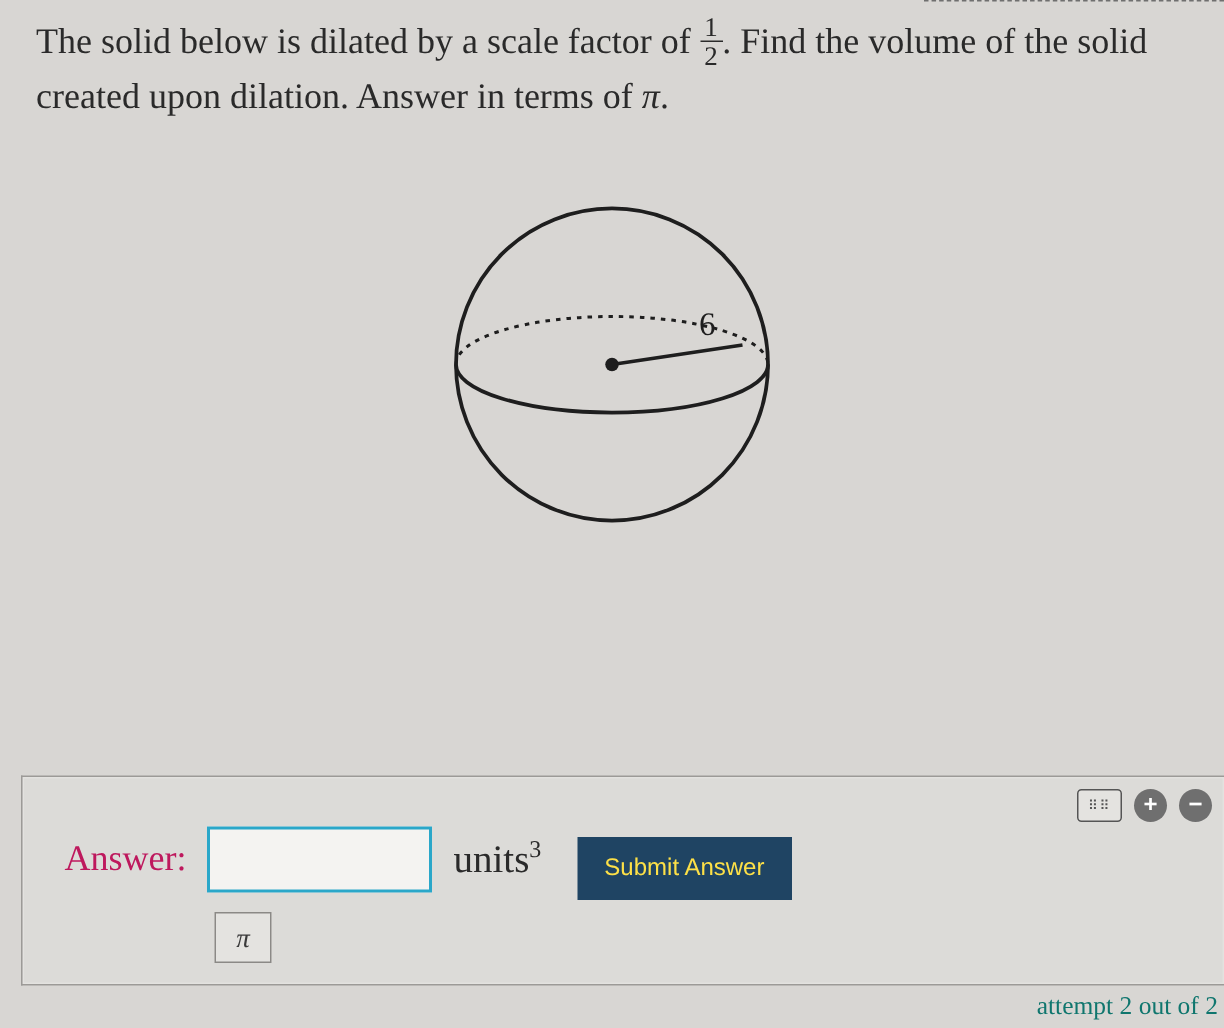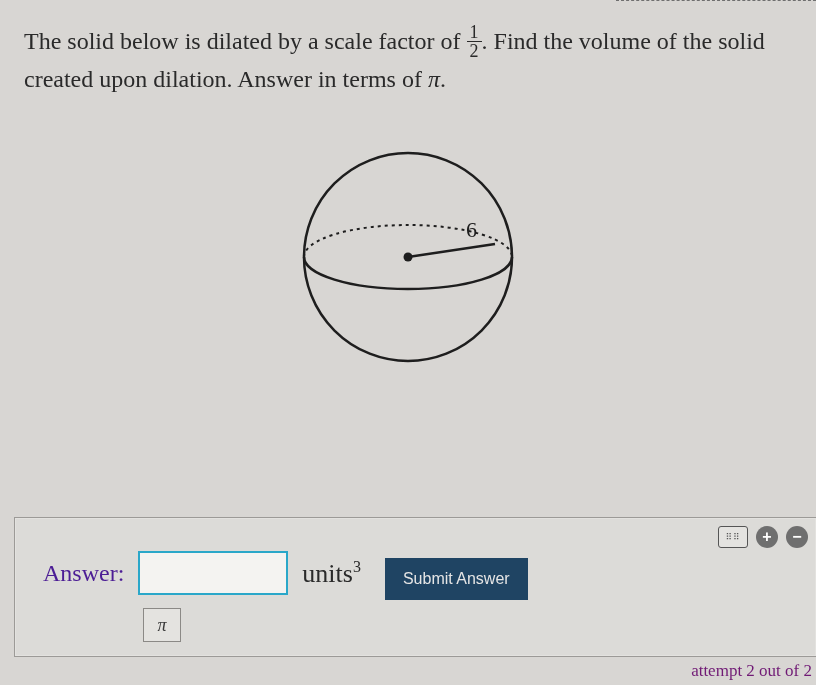--- a/index.html
+++ b/index.html
@@ -6,21 +6,21 @@
   body {
     width: 816px;
     height: 685px;
     background: #d8d6d3;
     font-family: Georgia, 'Times New Roman', serif;
     color: #2b2b2b;
     position: relative;
     overflow: hidden;
   }
   .question {
-    padding: 24px 24px 0 24px;
+    padding: 11px 24px 0 24px;
     font-size: 24px;
     line-height: 1.45;
     color: #2a2a2a;
   }
   .frac { display: inline-block; vertical-align: middle; text-align: center; font-size: 18px; line-height: 1; position: relative; top:-2px; }
   .frac .num { display: block; border-bottom: 1.5px solid #2a2a2a; padding: 0 3px; }
   .frac .den { display: block; padding: 0 3px; }
   .pi-ital { font-style: italic; font-family: Georgia, serif; }
 
   .figure-wrap {
@@ -43,41 +43,41 @@
     box-shadow: inset 0 0 0 1px rgba(255,255,255,0.2);
   }
   .answer-row {
     display: flex;
     align-items: center;
     padding: 28px 0 0 28px;
     gap: 14px;
   }
   .answer-label {
     font-size: 24px;
-    color: #4c1d95;
+    color: #be185d;
   }
   .answer-input {
     width: 150px;
     height: 44px;
     border: 2px solid #2aa7c9;
     background: #f4f3f1;
     font-size: 22px;
     padding: 0 10px;
     font-family: Georgia, serif;
     outline: none;
   }
   .units {
     font-size: 26px;
     color: #2a2a2a;
     margin-left: 0;
   }
   .units sup { font-size: 16px; vertical-align: super; }
   .submit-btn {
     background: #1f4463;
-    color: #e5e5e5;
+    color: #fde047;
     border: none;
     font-family: Arial, sans-serif;
     font-size: 16px;
     padding: 12px 18px;
     cursor: pointer;
     margin-left: 10px;
     margin-top: 12px;
   }
   .pi-btn {
     position: absolute;
@@ -113,21 +113,21 @@
     background: #6f6f6f; color: #fff; border:none;
     font-size: 16px; line-height: 22px; text-align:center;
     cursor:pointer; font-family: Arial, sans-serif; font-weight:bold;
   }
   .attempt {
     position: absolute;
     right: 4px;
     bottom: 4px;
     font-family: Georgia, serif;
     font-size: 17px;
-    color: #701a75;
+    color: #0f766e;
   }
   .dashes {
     position:absolute; top:0; right:0; width:200px;
     border-top: 1px dashed #6f6f6f;
   }
 </style>
 </head>
 <body>
 
 <div class="dashes"></div>

